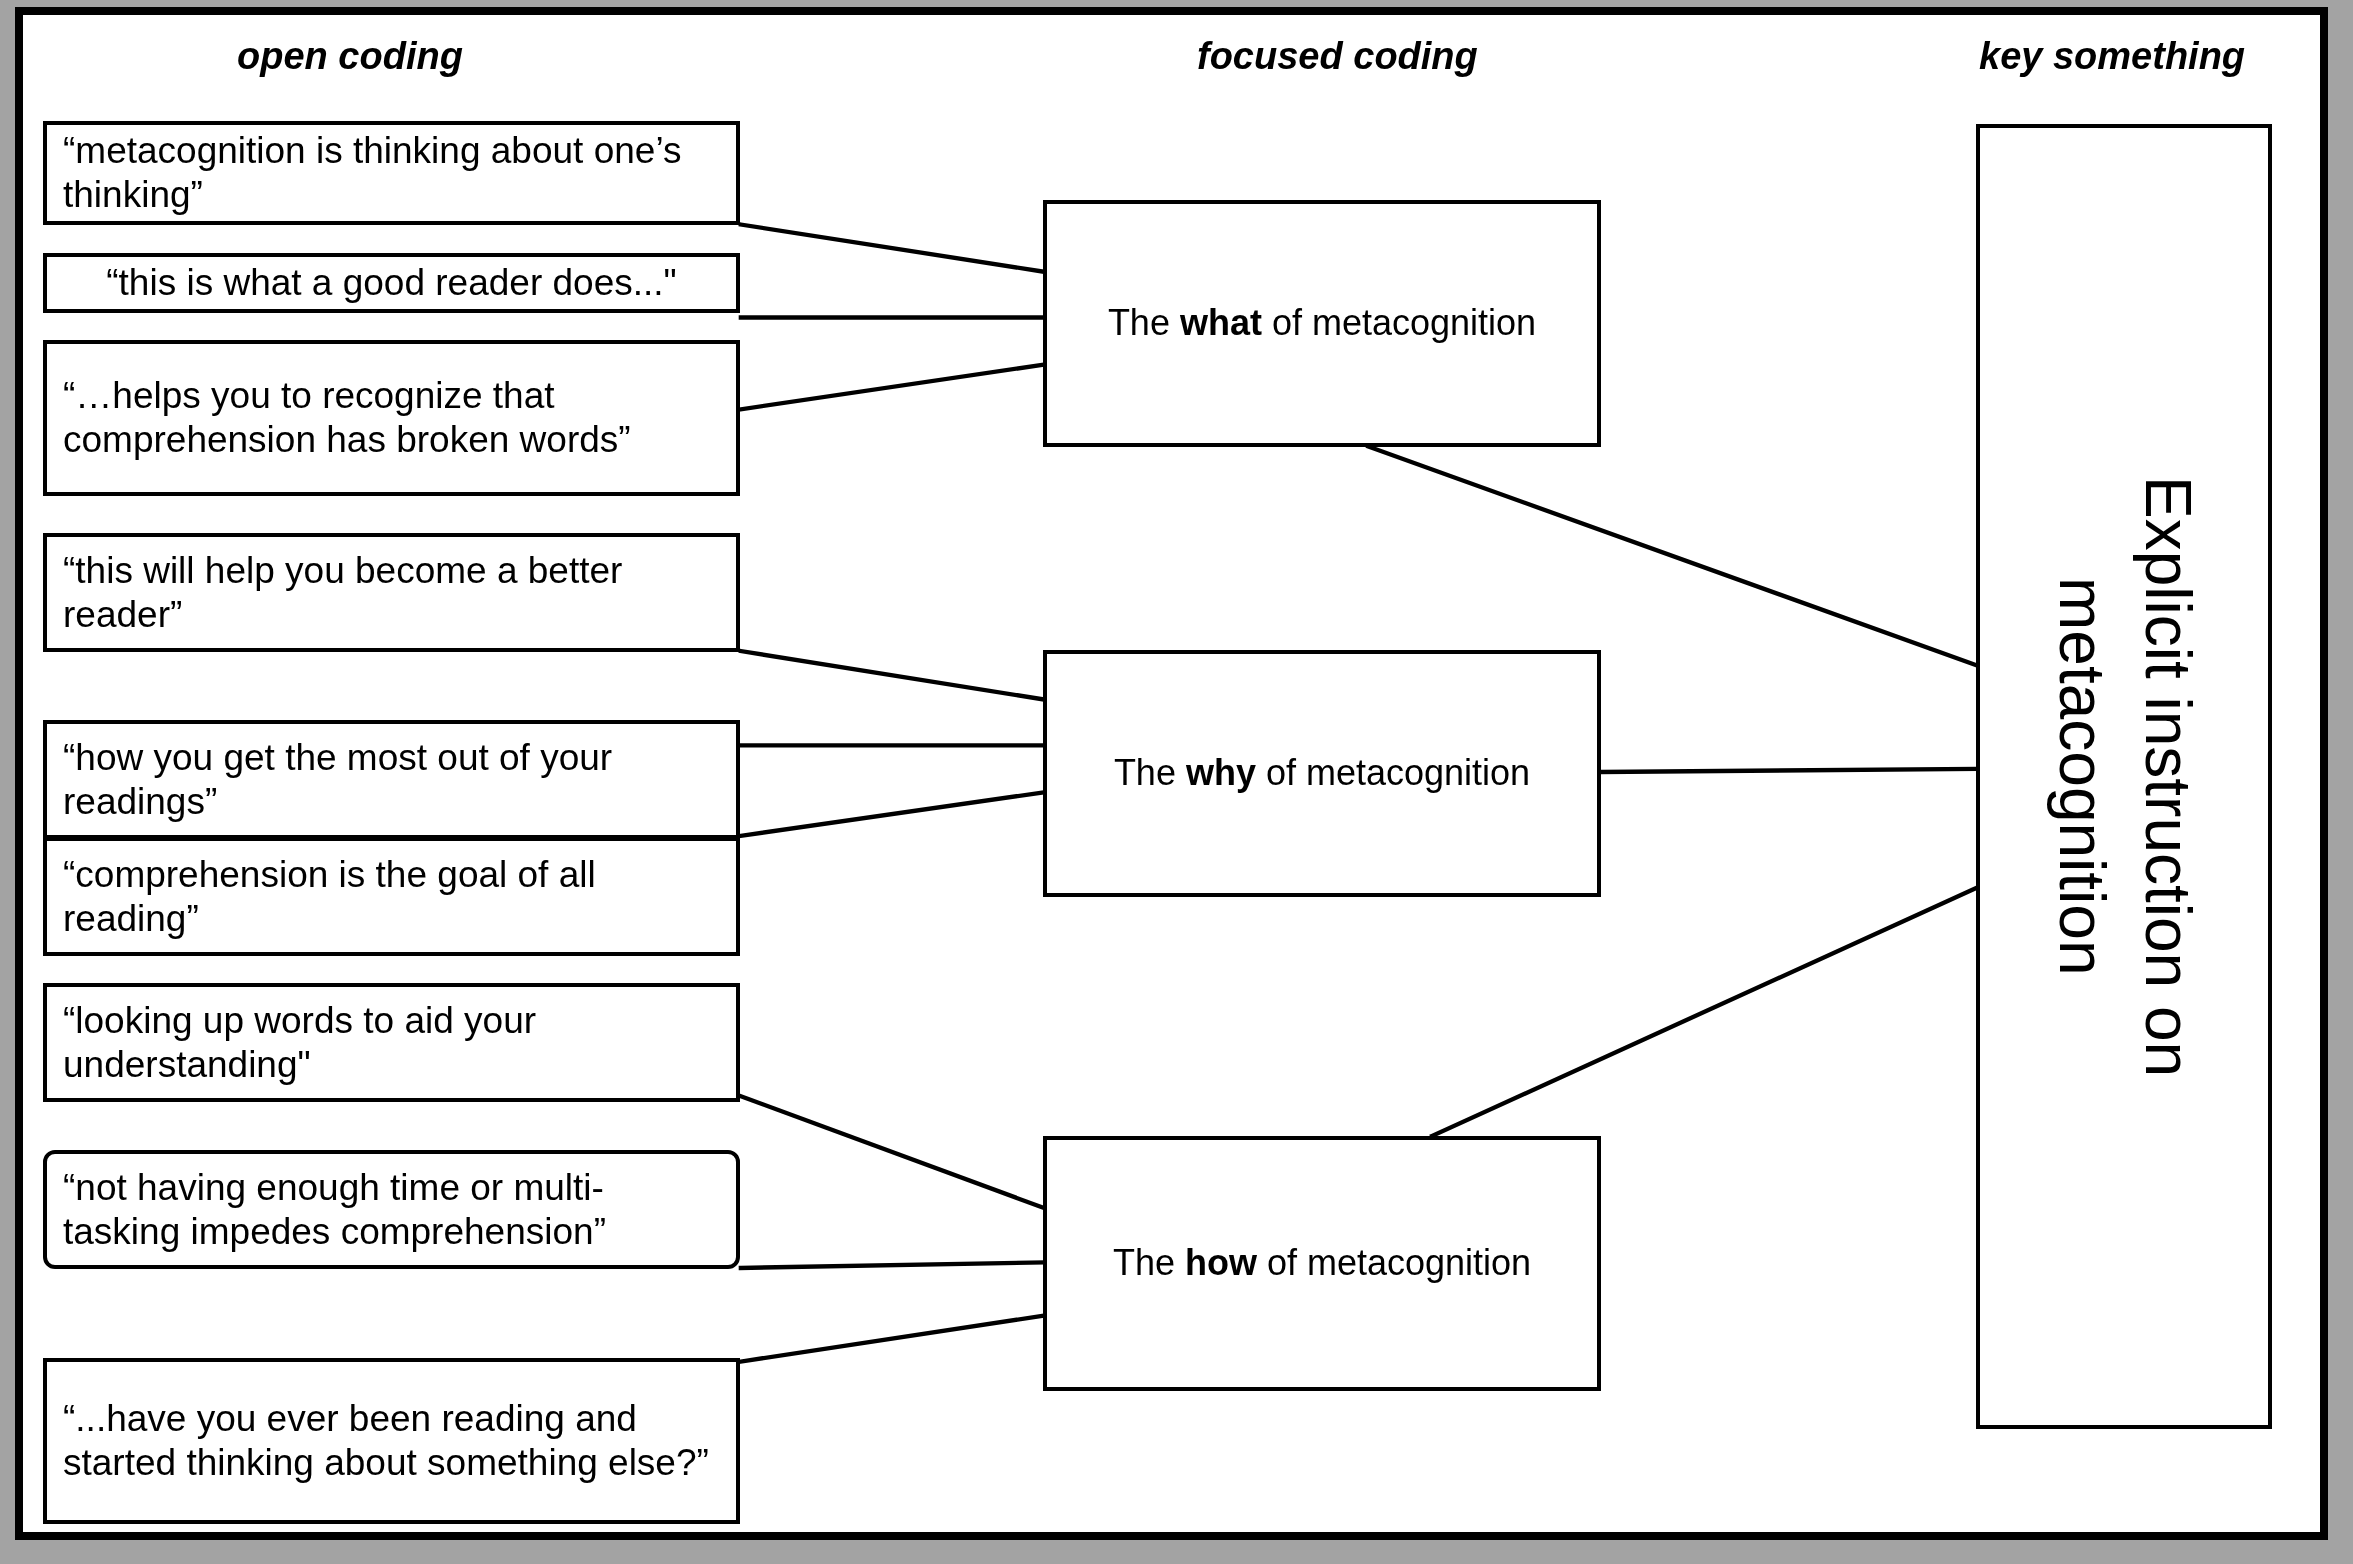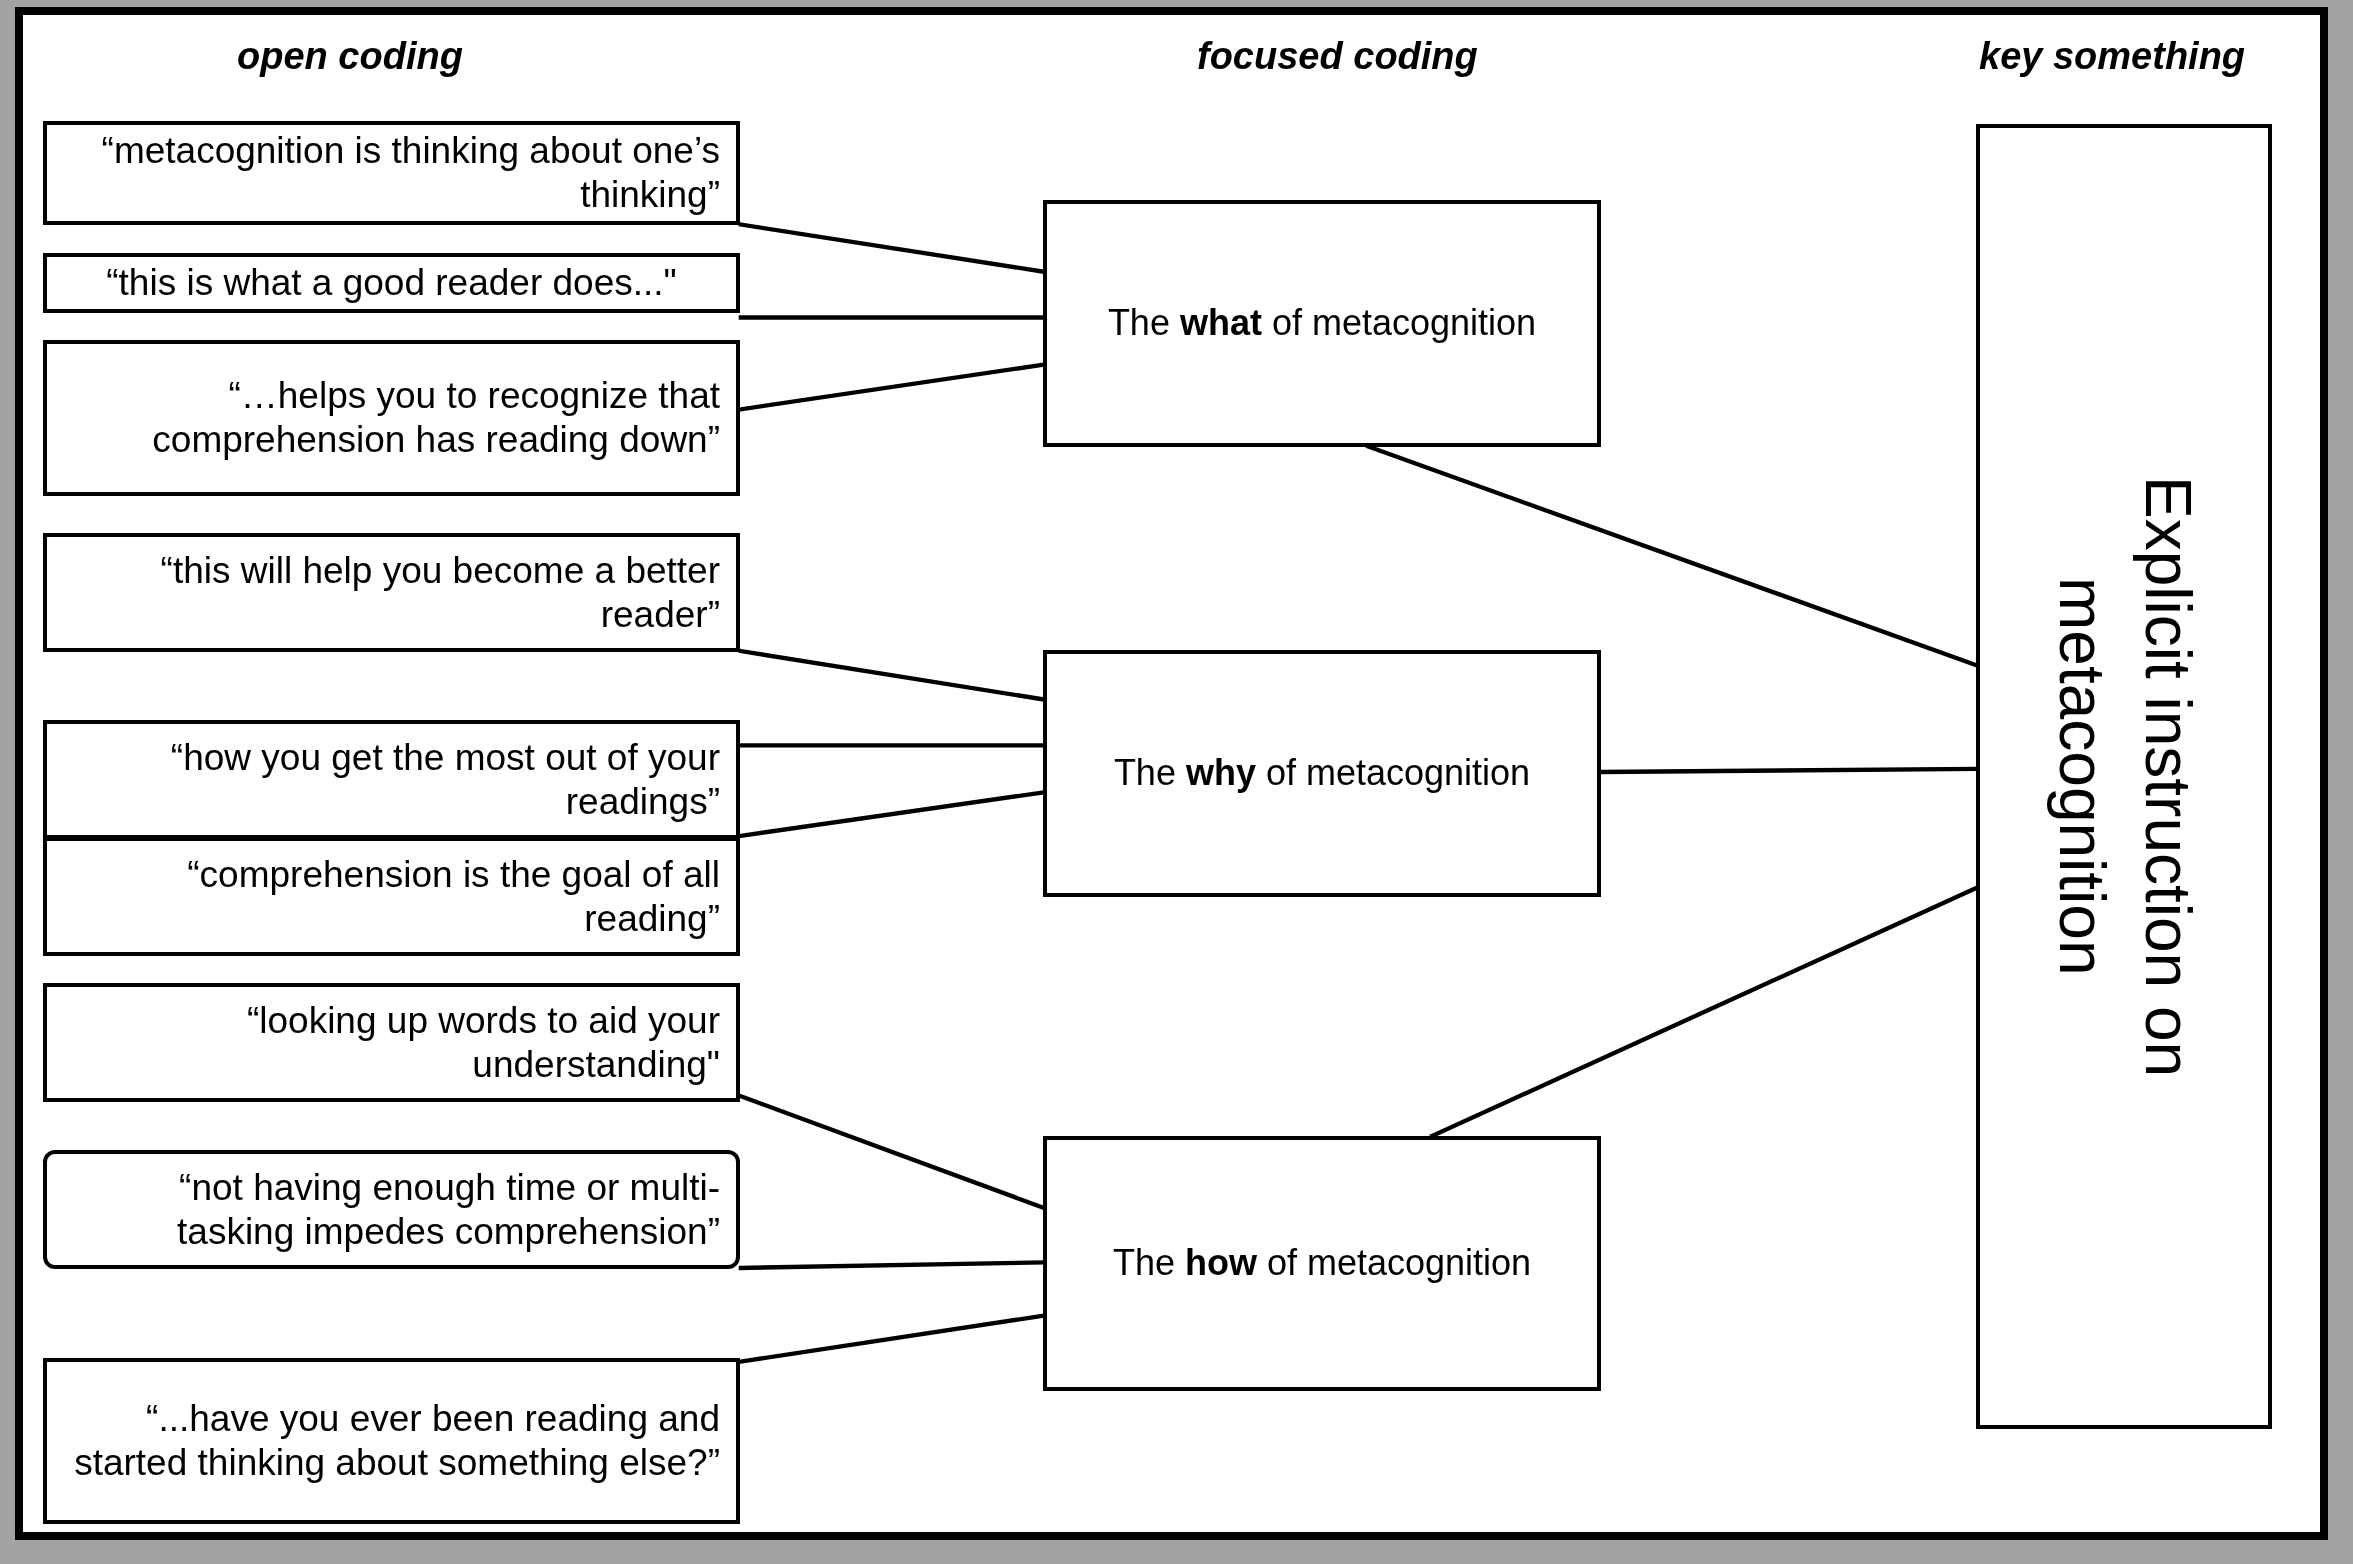--- a/index.html
+++ b/index.html
@@ -58,21 +58,21 @@
   .open-box {
     position: absolute;
     left: 43px;
     width: 697px;
     box-sizing: border-box;
     border: 4.3px solid #000000;
     background: #ffffff;
     display: flex;
     align-items: center;
     justify-content: center;
-    text-align: right;
+    text-align: left;
     padding: 2.5px 16px;
   }
   .open-box .quote-text {
     font-size: 37px;
     line-height: 1.18;
     color: #000000;
   }
 
   
   .focus-box {
@@ -154,21 +154,21 @@
     </g>
   </svg>
 
   <div class="open-box" style="top:121px;height:104px;">
     <span class="quote-text">“metacognition is thinking about one’s thinking”</span>
   </div>
   <div class="open-box" style="top:253px;height:60px;">
     <span class="quote-text">“this is what a good reader does..."</span>
   </div>
   <div class="open-box" style="top:340px;height:156px;">
-    <span class="quote-text">“…helps you to recognize that comprehension has reading down”</span>
+    <span class="quote-text">“…helps you to recognize that comprehension has broken words”</span>
   </div>
   <div class="open-box" style="top:533px;height:119px;">
     <span class="quote-text">“this will help you become a better reader”</span>
   </div>
   <div class="open-box" style="top:720px;height:119px;">
     <span class="quote-text">“how you get the most out of your readings”</span>
   </div>
   <div class="open-box" style="top:837px;height:119px;">
     <span class="quote-text">“comprehension is the goal of all reading”</span>
   </div>

